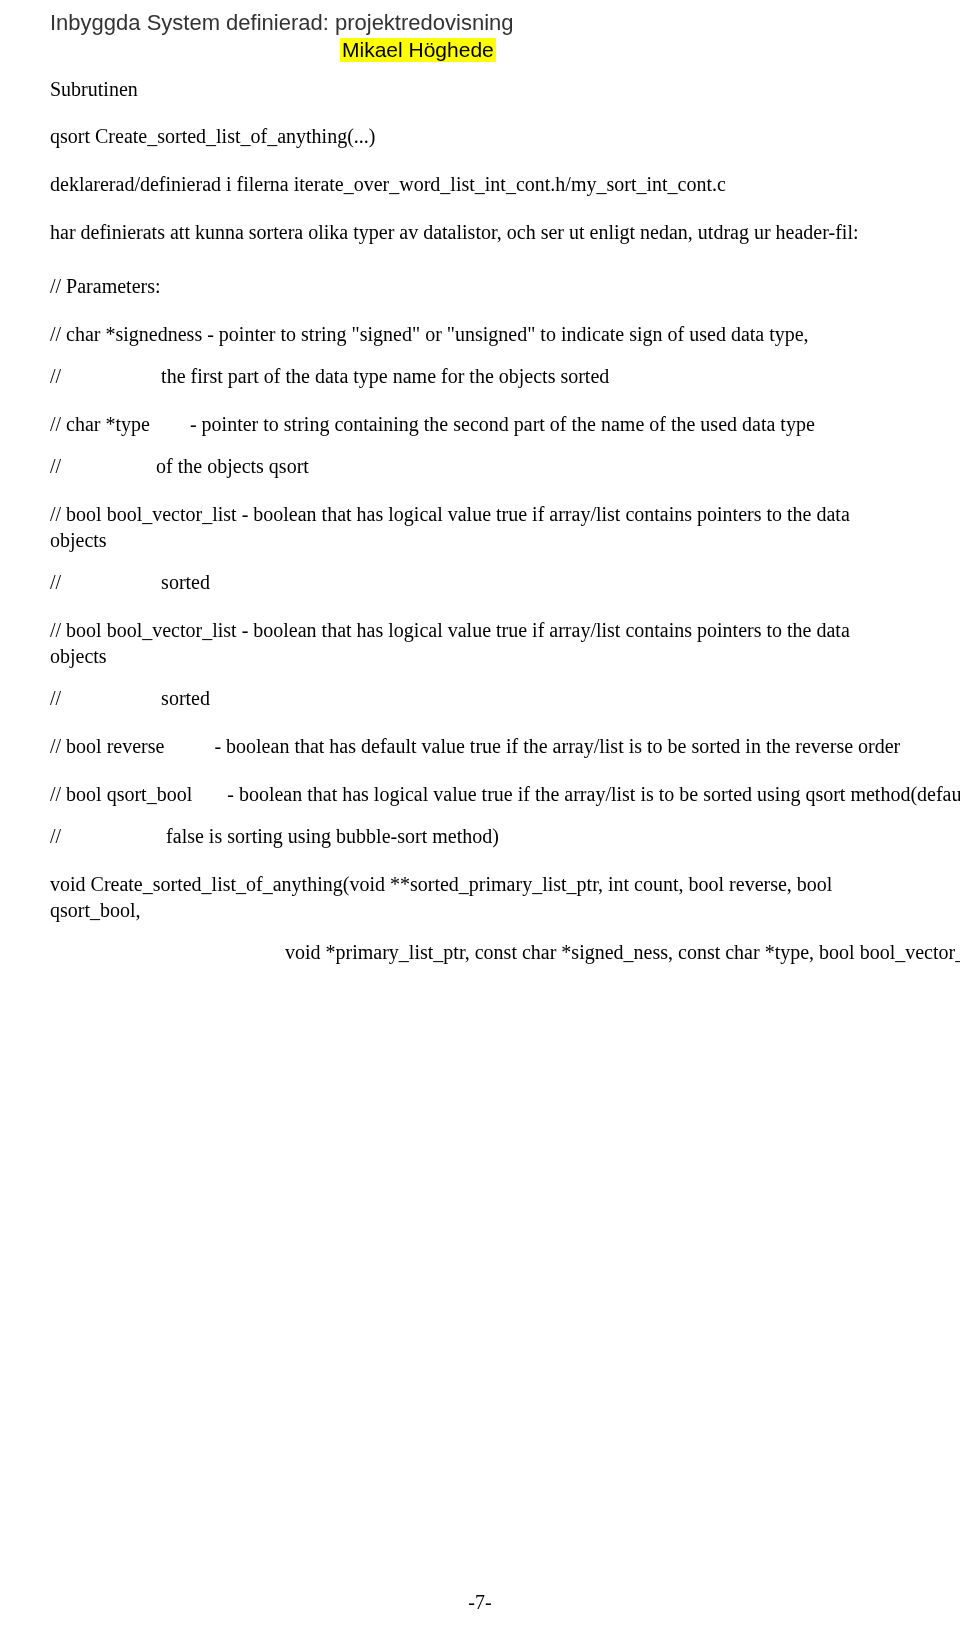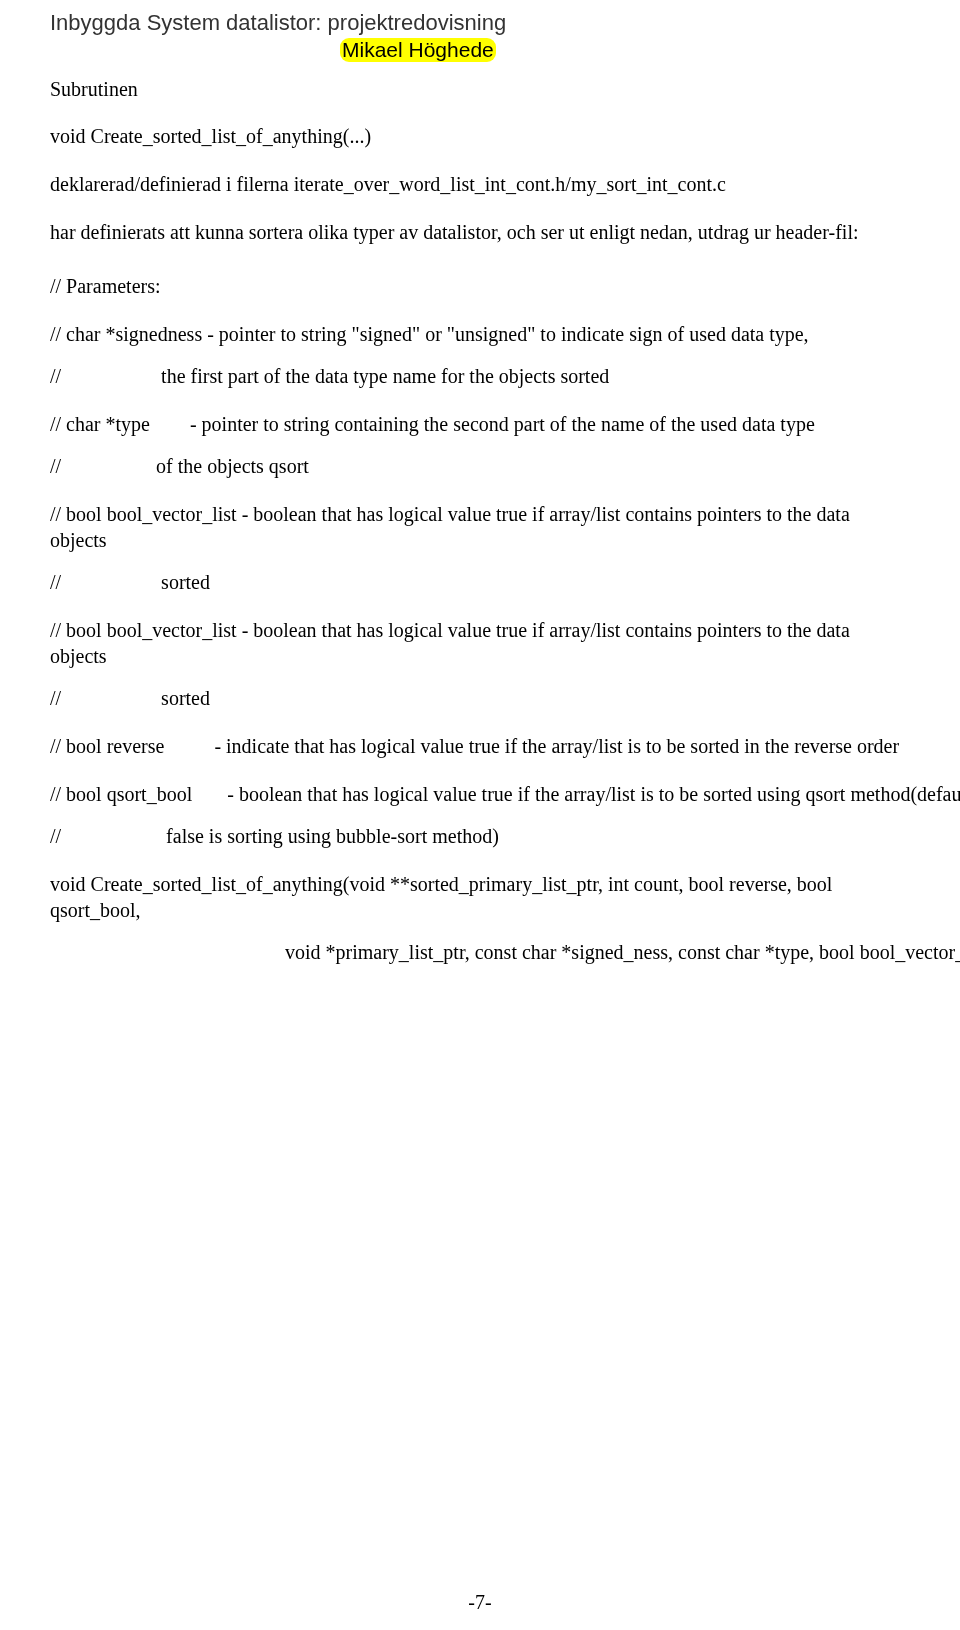--- a/index.html
+++ b/index.html
@@ -24,21 +24,20 @@
       margin-bottom: 2px;
     }
     .header-author {
       font-family: Verdana, Geneva, sans-serif;
       font-size: 21px;
       color: #000000;
       background-color: #ffff00;
       display: inline-block;
       margin-left: 290px;
       padding: 0 2px;
-      border-radius: 9px;
     }
     .section-heading {
       font-family: Georgia, 'Times New Roman', serif;
       font-size: 20px;
       margin-top: 16px;
       margin-bottom: 8px;
     }
     .para {
       margin-top: 22px;
       line-height: 1.3;
@@ -54,48 +53,48 @@
       transform: translateX(-50%);
       font-size: 20px;
     }
     .indent-comment {
       white-space: pre;
     }
   </style>
 </head>
 <body>
 
-<div class="header-title">Inbyggda System datalistor: projektredovisning</div>
+<div class="header-title">Inbyggda System definierad: projektredovisning</div>
 <div>
   <span class="header-author">Mikael Höghede</span>
 </div>
 
 <div class="section-heading">Subrutinen</div>
 
-<div class="para">void Create_sorted_list_of_anything(...)</div>
+<div class="para">qsort Create_sorted_list_of_anything(...)</div>
 
 <div class="para">deklarerad/definierad i filerna iterate_over_word_list_int_cont.h/my_sort_int_cont.c</div>
 
 <div class="para">har definierats att kunna sortera olika typer av datalistor, och ser ut enligt nedan, utdrag ur header-fil:</div>
 
 <div class="para" style="margin-top:28px;">// Parameters:</div>
 
 <div class="para">// char *signedness - pointer to string "signed" or "unsigned" to indicate sign of used data type,</div>
 <div class="para-tight indent-comment">//                    the first part of the data type name for the objects sorted</div>
 
 <div class="para indent-comment">// char *type        - pointer to string containing the second part of the name of the used data type</div>
 <div class="para-tight indent-comment">//                   of the objects qsort</div>
 
 <div class="para">// bool bool_vector_list - boolean that has logical value true if array/list contains pointers to the data objects</div>
 <div class="para-tight indent-comment">//                    sorted</div>
 
 <div class="para">// bool bool_vector_list - boolean that has logical value true if array/list contains pointers to the data objects</div>
 <div class="para-tight indent-comment">//                    sorted</div>
 
-<div class="para indent-comment">// bool reverse          - indicate that has logical value true if the array/list is to be sorted in the reverse order</div>
+<div class="para indent-comment">// bool reverse          - boolean that has default value true if the array/list is to be sorted in the reverse order</div>
 
 <div class="para indent-comment">// bool qsort_bool       - boolean that has logical value true if the array/list is to be sorted using qsort method(default when</div>
 <div class="para-tight indent-comment">//                     false is sorting using bubble-sort method)</div>
 
 <div class="para">void Create_sorted_list_of_anything(void **sorted_primary_list_ptr, int count, bool reverse, bool qsort_bool,</div>
 <div class="para-tight indent-comment">                                               void *primary_list_ptr, const char *signed_ness, const char *type, bool bool_vector_list  );</div>
 
 <div class="page-number">-7-</div>
 
 </body></html>

